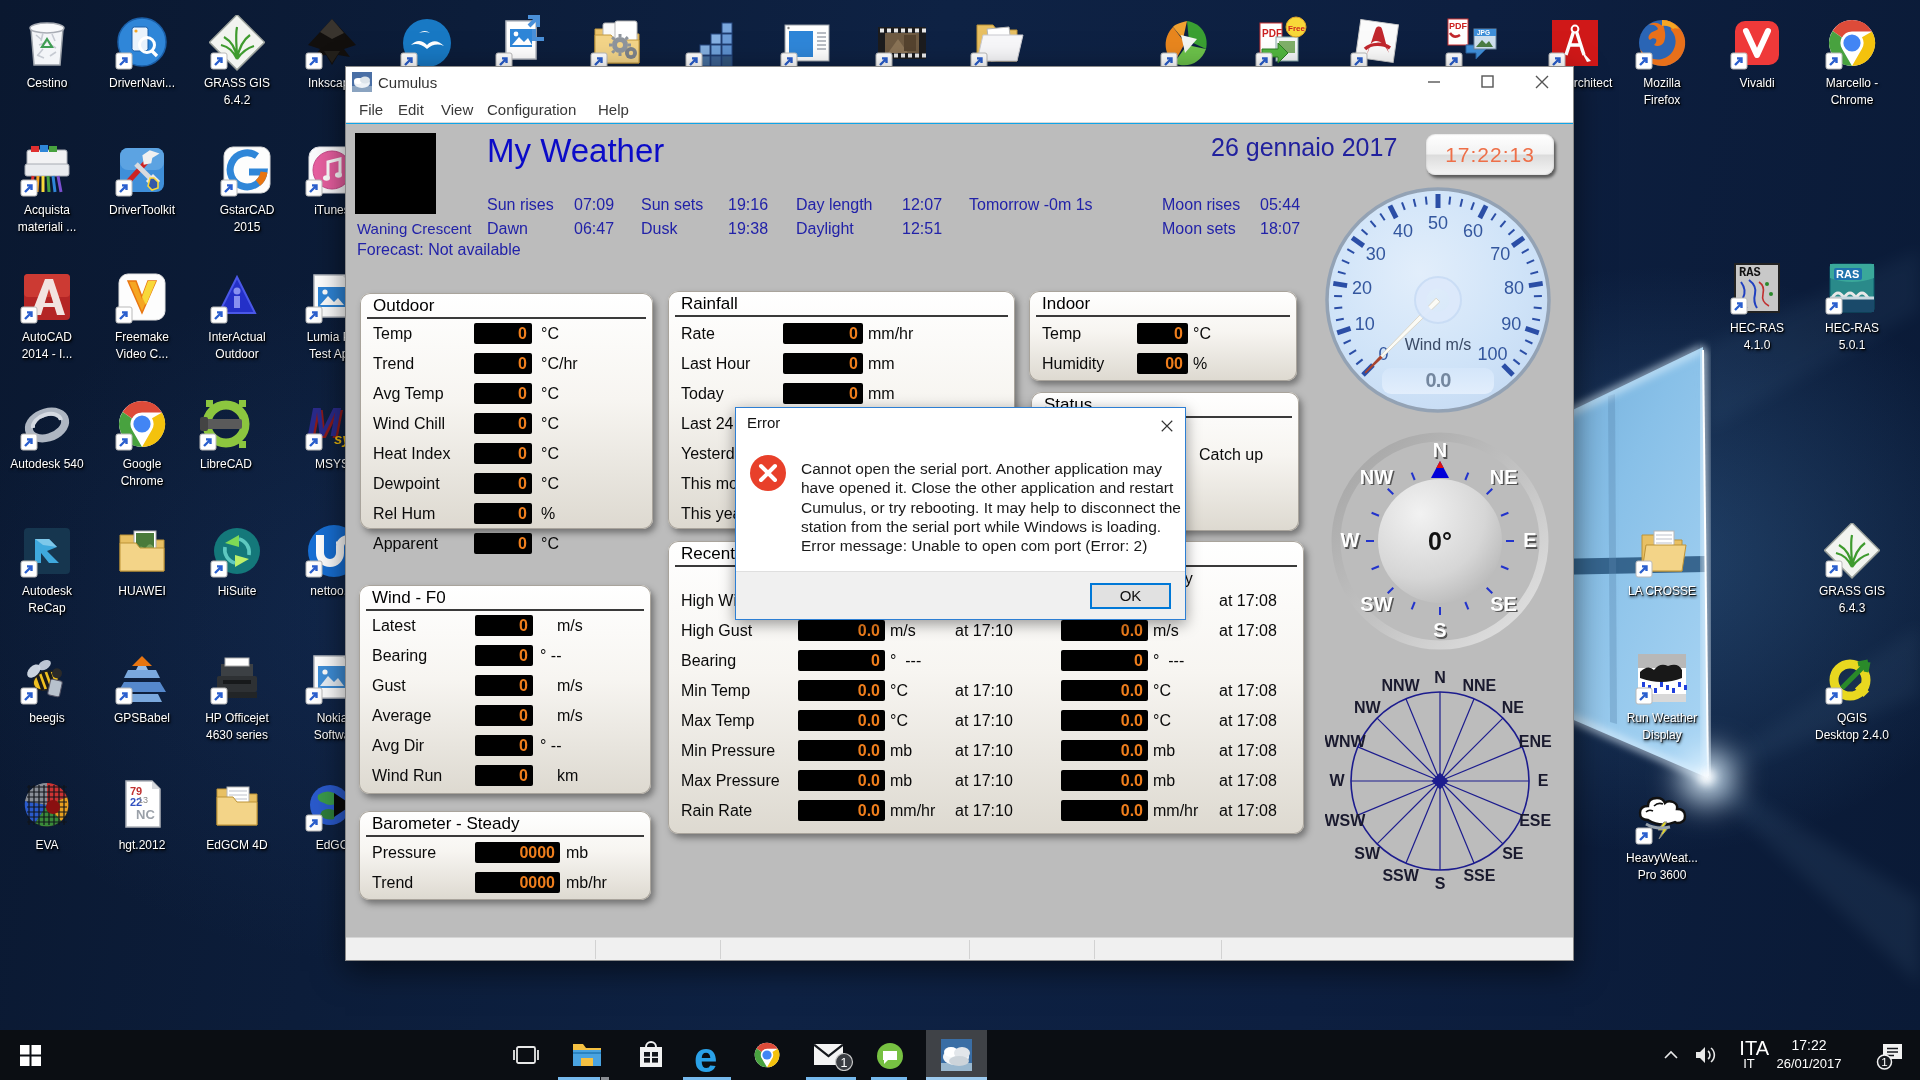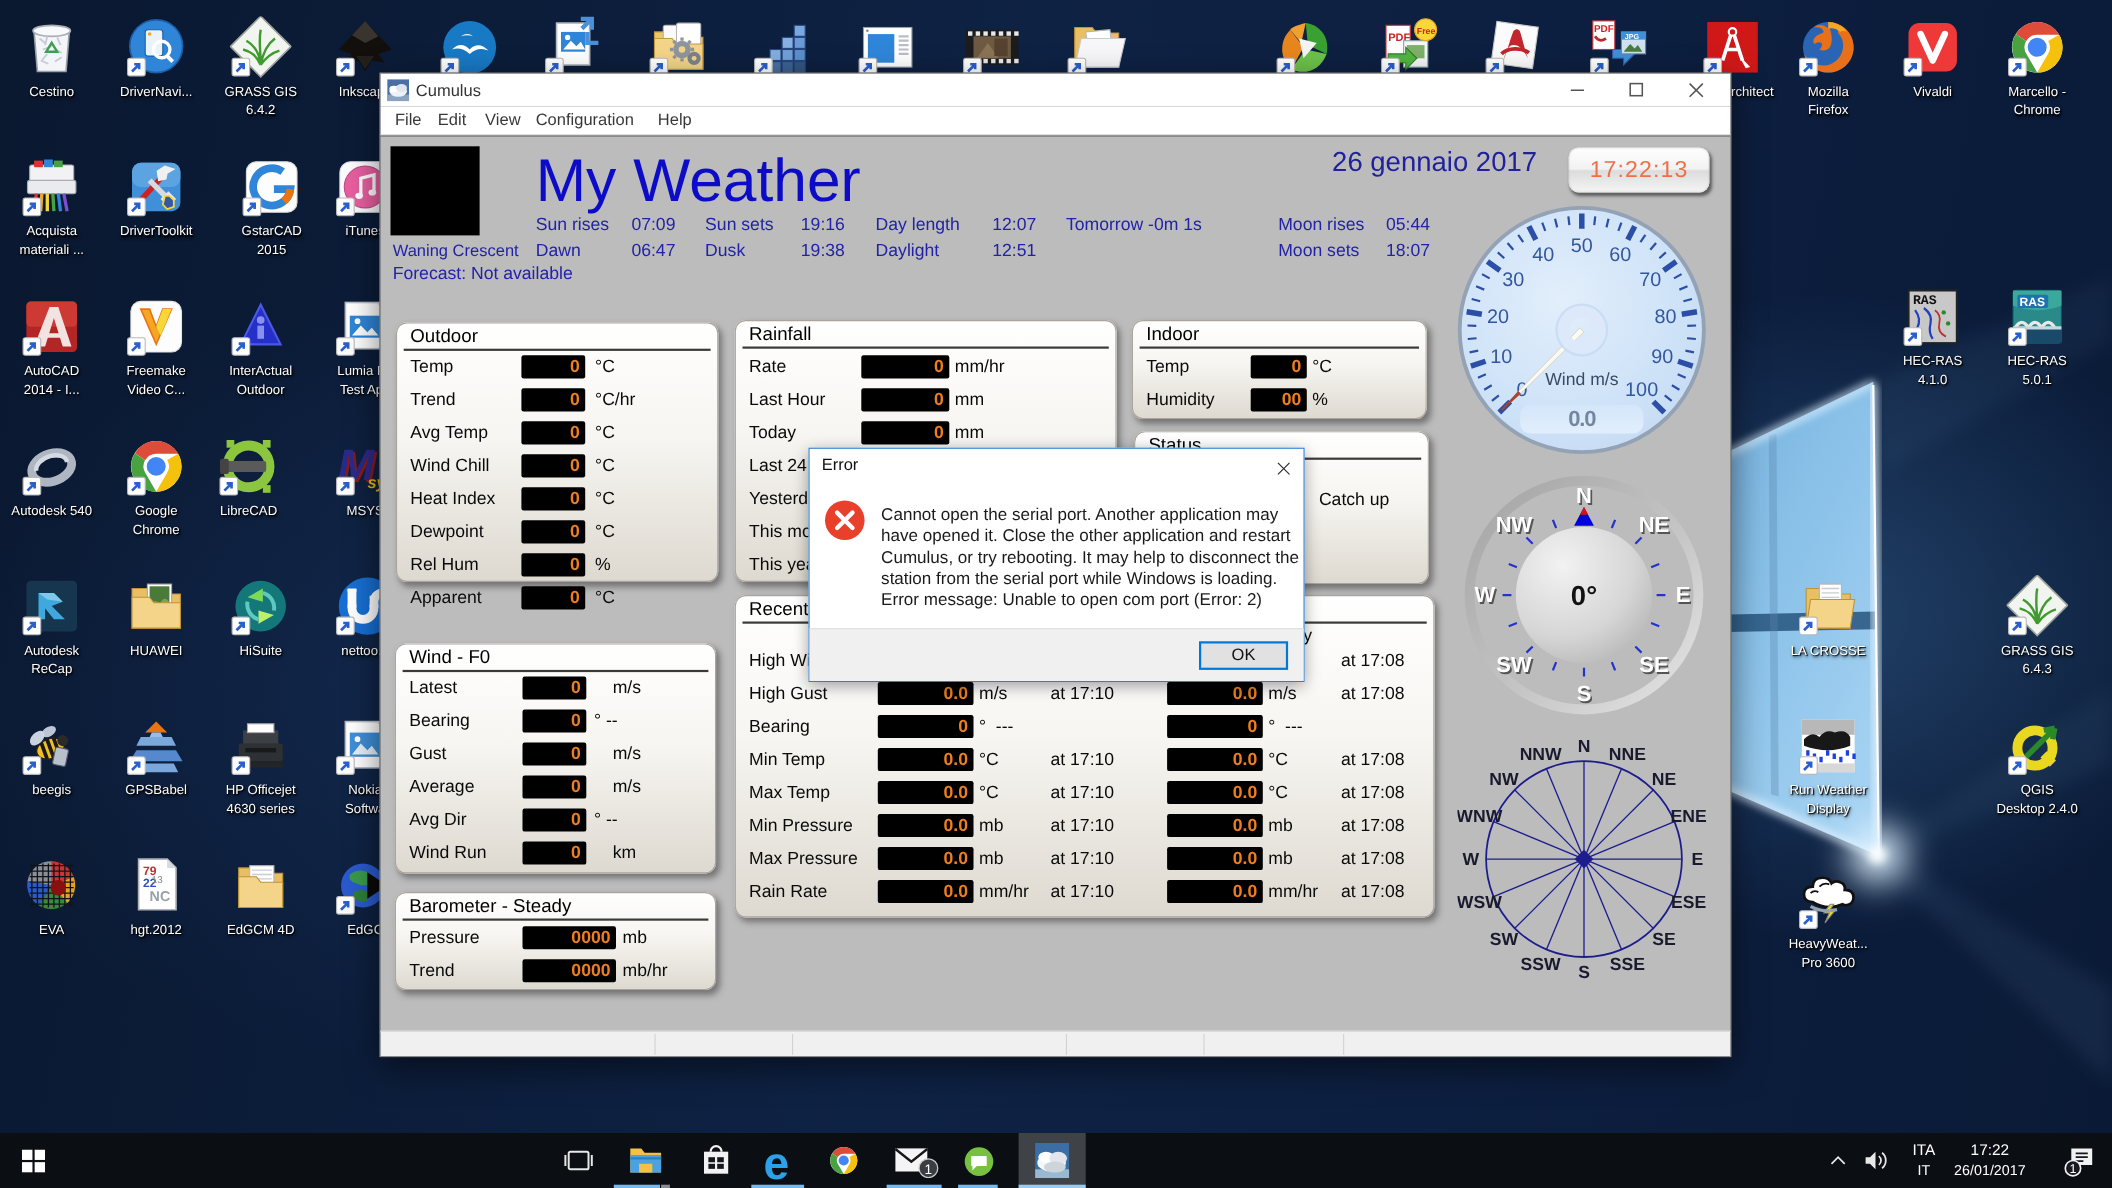--- a/index.html
+++ b/index.html
@@ -1,20 +1,20 @@
 <!DOCTYPE html>
 <html><head><meta charset="utf-8"><style>
 *{margin:0;padding:0;box-sizing:border-box}
 html,body{width:1920px;height:1080px;overflow:hidden}
 body{font-family:"Liberation Sans",sans-serif;position:relative;background:#0d1e3a}
 .abs{position:absolute}
 .di{position:absolute;width:96px;text-align:center}
 .di .ic{display:block;margin:0 auto}
 .di .lb{display:block;margin-top:0;font-size:12px;line-height:17px;color:#fff;text-shadow:1px 1px 1px #000,1px 2px 3px rgba(0,0,0,.9)}
-.win{position:absolute;left:345px;top:66px;width:1229px;height:895px;background:#404040;border:1px solid #8a8a8a;box-shadow:0 10px 30px rgba(0,0,0,.55)}
+.win{position:absolute;left:345px;top:66px;width:1229px;height:895px;background:#0ea5e9;border:1px solid #8a8a8a;box-shadow:0 10px 30px rgba(0,0,0,.55)}
 .tbar{position:absolute;left:0;top:0;width:100%;height:30px;background:#fff}
 .mbar{position:absolute;left:0;top:30px;width:100%;height:26px;background:#fff;border-bottom:1px solid #d9d9d9;font-size:15px;color:#383838}
 .mbar span{position:absolute;top:4px}
 .content{position:absolute;left:0;top:57px;width:1227px;height:815px;background:#bcbcbc}
 .sbar{position:absolute;left:0;bottom:0;width:100%;height:23px;background:#f0f0f0;border-top:1px solid #d5d5d5}
 .sbar i{position:absolute;top:2px;bottom:1px;width:1px;background:#d2d2d2}
 .panel{position:absolute;border-radius:10px;background:linear-gradient(180deg,#ffffff 0%,#f7f5f1 45%,#ddd9d0 100%);box-shadow:inset 0 0 0 1px #a9a49c,3px 4px 6px rgba(45,45,45,.5)}
 .pt{position:absolute;left:13px;top:3px;font-size:17px;color:#000}
 .pl{position:absolute;left:7px;right:7px;top:24px;height:2px;background:#3a3a3a}
 .lbl{position:absolute;font-size:16px;color:#0a0a0a}
@@ -909,21 +909,21 @@
     <div class="mbar">
       <span style="left:13px">File</span>
       <span style="left:52px">Edit</span>
 <span style="left:95px">View</span>
       <span style="left:141px">Configuration</span>
       <span style="left:252px">Help</span>
     </div>
     <div class="content">
       <div class="abs" style="left:9px;top:9px;width:81px;height:81px;background:#000"></div>
       <span class="hdr" style="left:11px;top:96px;font-size:15px">Waning Crescent</span>
-      <span class="abs" style="left:141px;top:8px;font-size:55px;color:#0b0bc8">My Weather</span>
+      <span class="abs" style="left:141px;top:8px;font-size:33px;color:#0b0bc8">My Weather</span>
       <span class="hdr" style="left:141px;top:72px">Sun rises</span>
       <span class="hdr" style="left:228px;top:72px">07:09</span>
       <span class="hdr" style="left:295px;top:72px">Sun sets</span>
       <span class="hdr" style="left:382px;top:72px">19:16</span>
       <span class="hdr" style="left:450px;top:72px">Day length</span>
       <span class="hdr" style="left:556px;top:72px">12:07</span>
       <span class="hdr" style="left:623px;top:72px">Tomorrow -0m 1s</span>
       <span class="hdr" style="left:816px;top:72px">Moon rises</span>
       <span class="hdr" style="left:914px;top:72px">05:44</span>
       <span class="hdr" style="left:141px;top:96px">Dawn</span>
@@ -1352,21 +1352,21 @@
     <div class="abs" style="left:806px;top:47px;width:50px;height:3px;background:#76b9ed"></div>
     <div class="abs" style="left:871px;top:47px;width:36px;height:3px;background:#76b9ed"></div>
     <div class="abs" style="left:926px;top:47px;width:61px;height:3px;background:#9ccaef"></div>
     <svg class="abs" style="left:1663px;top:19px" width="16" height="12" viewBox="0 0 16 12">
       <path d="M2 9 L8 3 L14 9" fill="none" stroke="#e8e8e8" stroke-width="1.6"></path>
     </svg>
     <svg class="abs" style="left:1694px;top:15px" width="24" height="20" viewBox="0 0 24 20">
 <path d="M2 7 L6 7 L11 2 L11 18 L6 13 L2 13 Z" fill="#e8e8e8"></path>
 <path d="M14 6 a5 5 0 0 1 0 8 M17 3 a9 9 0 0 1 0 14" fill="none" stroke="#e8e8e8" stroke-width="1.6"></path>
     </svg>
-    <span class="abs" style="left:1729px;top:7px;width:40px;text-align:center;font-size:14px;color:#fff">ITA</span>
+    <span class="abs" style="left:1729px;top:7px;width:40px;text-align:right;font-size:20px;color:#fff">ITA</span>
     <span class="abs" style="left:1729px;top:26px;width:40px;text-align:center;font-size:13px;color:#fff">IT</span>
     <span class="abs" style="left:1770px;top:7px;width:78px;text-align:center;font-size:14px;color:#fff">17:22</span>
     <span class="abs" style="left:1770px;top:26px;width:78px;text-align:center;font-size:13px;color:#fff">26/01/2017</span>
     <svg class="abs" style="left:1876px;top:11px" width="32" height="30" viewBox="0 0 32 30">
 <path d="M7 3 h19 v15 h-12 l-5 4.5 v-4.5 h-2 z" fill="#f2f2f2"></path>
 <path d="M11 7.5 h11 M11 11 h11 M11 14.5 h7" stroke="#14171c" stroke-width="1.6"></path>
 <circle cx="8.5" cy="21" r="7" fill="#16191e" stroke="#f2f2f2" stroke-width="1.5"></circle>
 <text x="8.5" y="25.2" font-size="11.5" fill="#fff" text-anchor="middle">1</text>
     </svg>
   </div>

